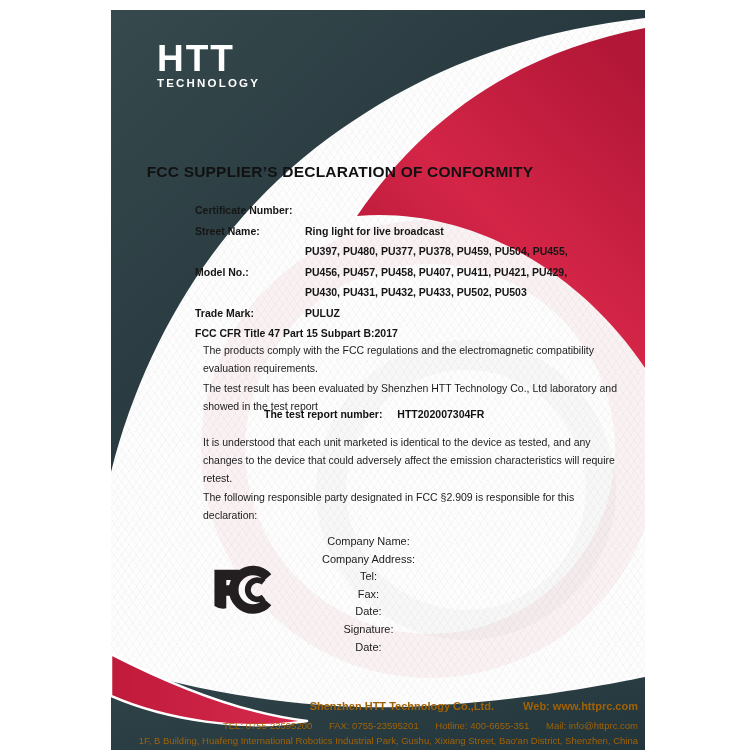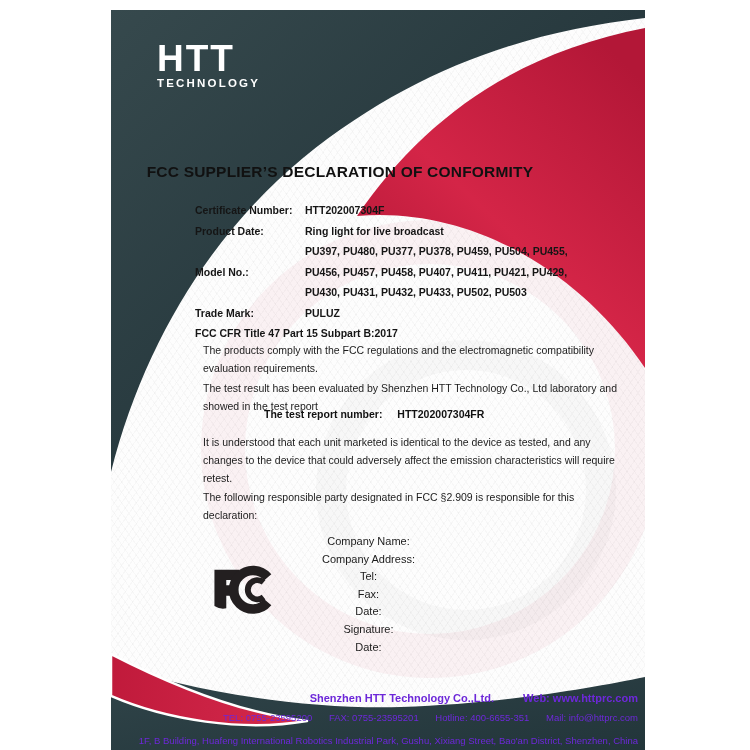--- a/index.html
+++ b/index.html
@@ -38,24 +38,24 @@
   .report-line .rep-num{margin-left:12px;}
   .p3{top:415px;}
   .p4{top:470px;}
 
   .party{position:absolute;left:211px;top:523px;z-index:2;}
   .party div{font-size:11px;color:#1b1b1b;line-height:17.6px;text-align:center;}
 
   .fcc-logo{position:absolute;left:99px;top:553px;width:74px;height:52px;z-index:2;}
 
   .footer-text{position:absolute;right:7px;bottom:4px;z-index:3;display:flex;flex-direction:column;
-    align-items:flex-end;color:#6d28d9;}
+    align-items:flex-end;color:#a16207;}
   .ft1{font-size:11px;font-weight:bold;margin-bottom:8px;}
   .ft1 .web{margin-left:26px;}
-  .ft2{font-size:9.5px;margin-bottom:12px;}
+  .ft2{font-size:9.5px;margin-bottom:4px;}
   .ft2 span{margin-left:14px;}
   .ft2 span:first-child{margin-left:0;}
   .ft3{font-size:9.5px;}
 </style>
 </head>
 <body>
 
 <div class="canvas">
   <div class="page">
 
@@ -98,24 +98,23 @@
     <div class="brand">
       <div class="htt">HTT</div>
       <div class="tech">TECHNOLOGY</div>
     </div>
 
     <h1 class="title">FCC SUPPLIER’S DECLARATION OF CONFORMITY</h1>
 
     <div class="spec-table">
       <div class="row">
         <span class="lbl">Certificate Number:</span>
-        <span class="val">HTT202007304F</span>
       </div>
       <div class="row">
-        <span class="lbl">Product Date:</span>
+        <span class="lbl">Street Name:</span>
         <span class="val">Ring light for live broadcast</span>
       </div>
       <div class="row">
         <span class="lbl">Model No.:</span>
         <span class="val">PU397, PU480, PU377, PU378, PU459, PU504, PU455, PU456, PU457, PU458, PU407, PU411, PU421, PU429, PU430, PU431, PU432, PU433, PU502, PU503</span>
       </div>
       <div class="row">
         <span class="lbl">Trade Mark:</span>
         <span class="val">PULUZ</span>
       </div>

